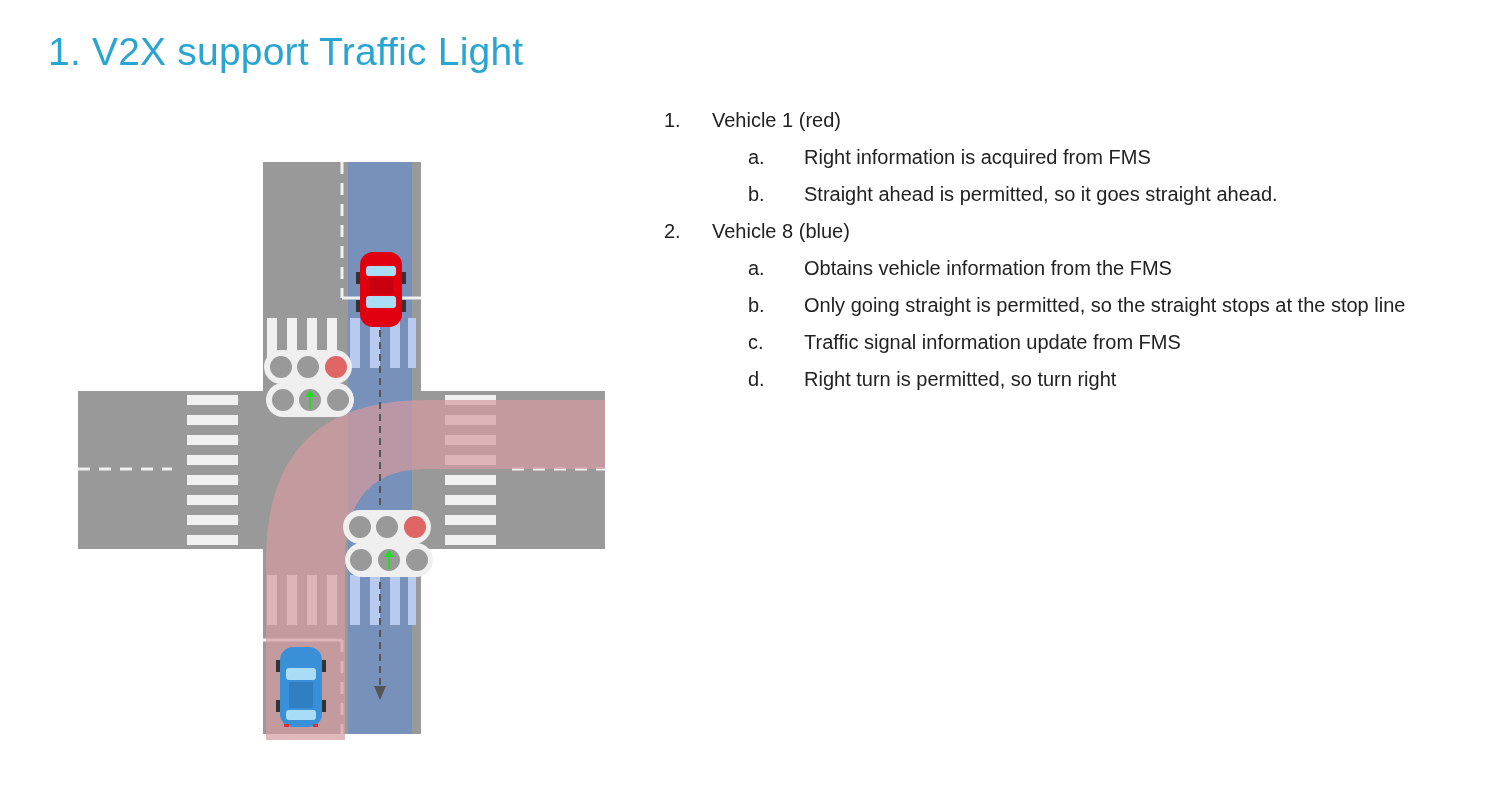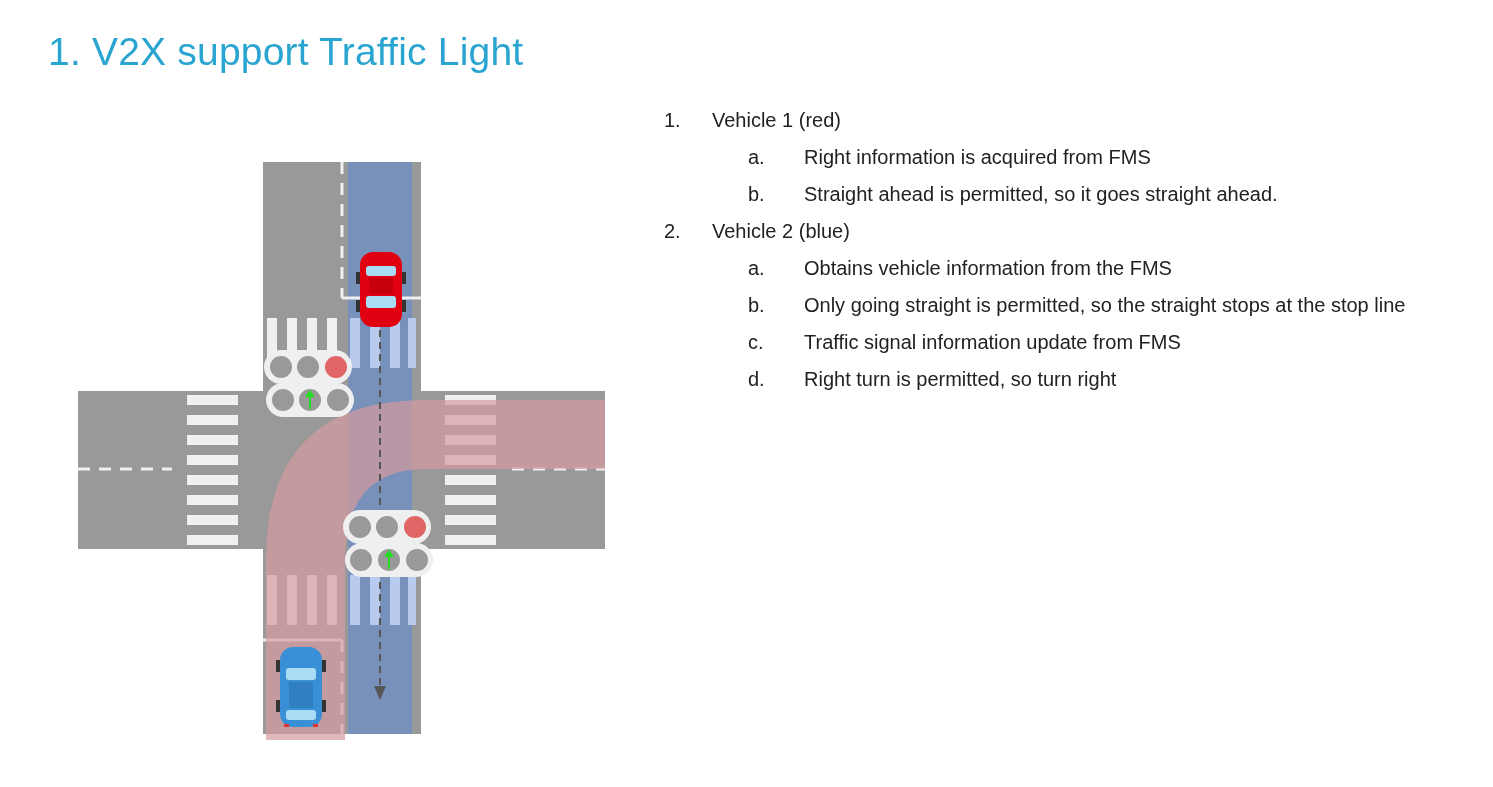--- a/index.html
+++ b/index.html
@@ -151,21 +151,21 @@
   <div class="sub">
     <span class="letter">a.</span>
     <span class="subtext">Right information is acquired from FMS</span>
   </div>
   <div class="sub">
     <span class="letter">b.</span>
     <span class="subtext">Straight ahead is permitted, so it goes straight ahead.</span>
   </div>
   <div class="step">
     <span class="num">2.</span>
-    <span class="steplabel">Vehicle 2 (blue)</span>
+    <span class="steplabel">Vehicle 8 (blue)</span>
   </div>
   <div class="sub">
     <span class="letter">a.</span>
     <span class="subtext">Obtains vehicle information from the FMS</span>
   </div>
   <div class="sub">
     <span class="letter">b.</span>
     <span class="subtext">Only going straight is permitted, so the straight stops at the stop line</span>
   </div>
   <div class="sub">

